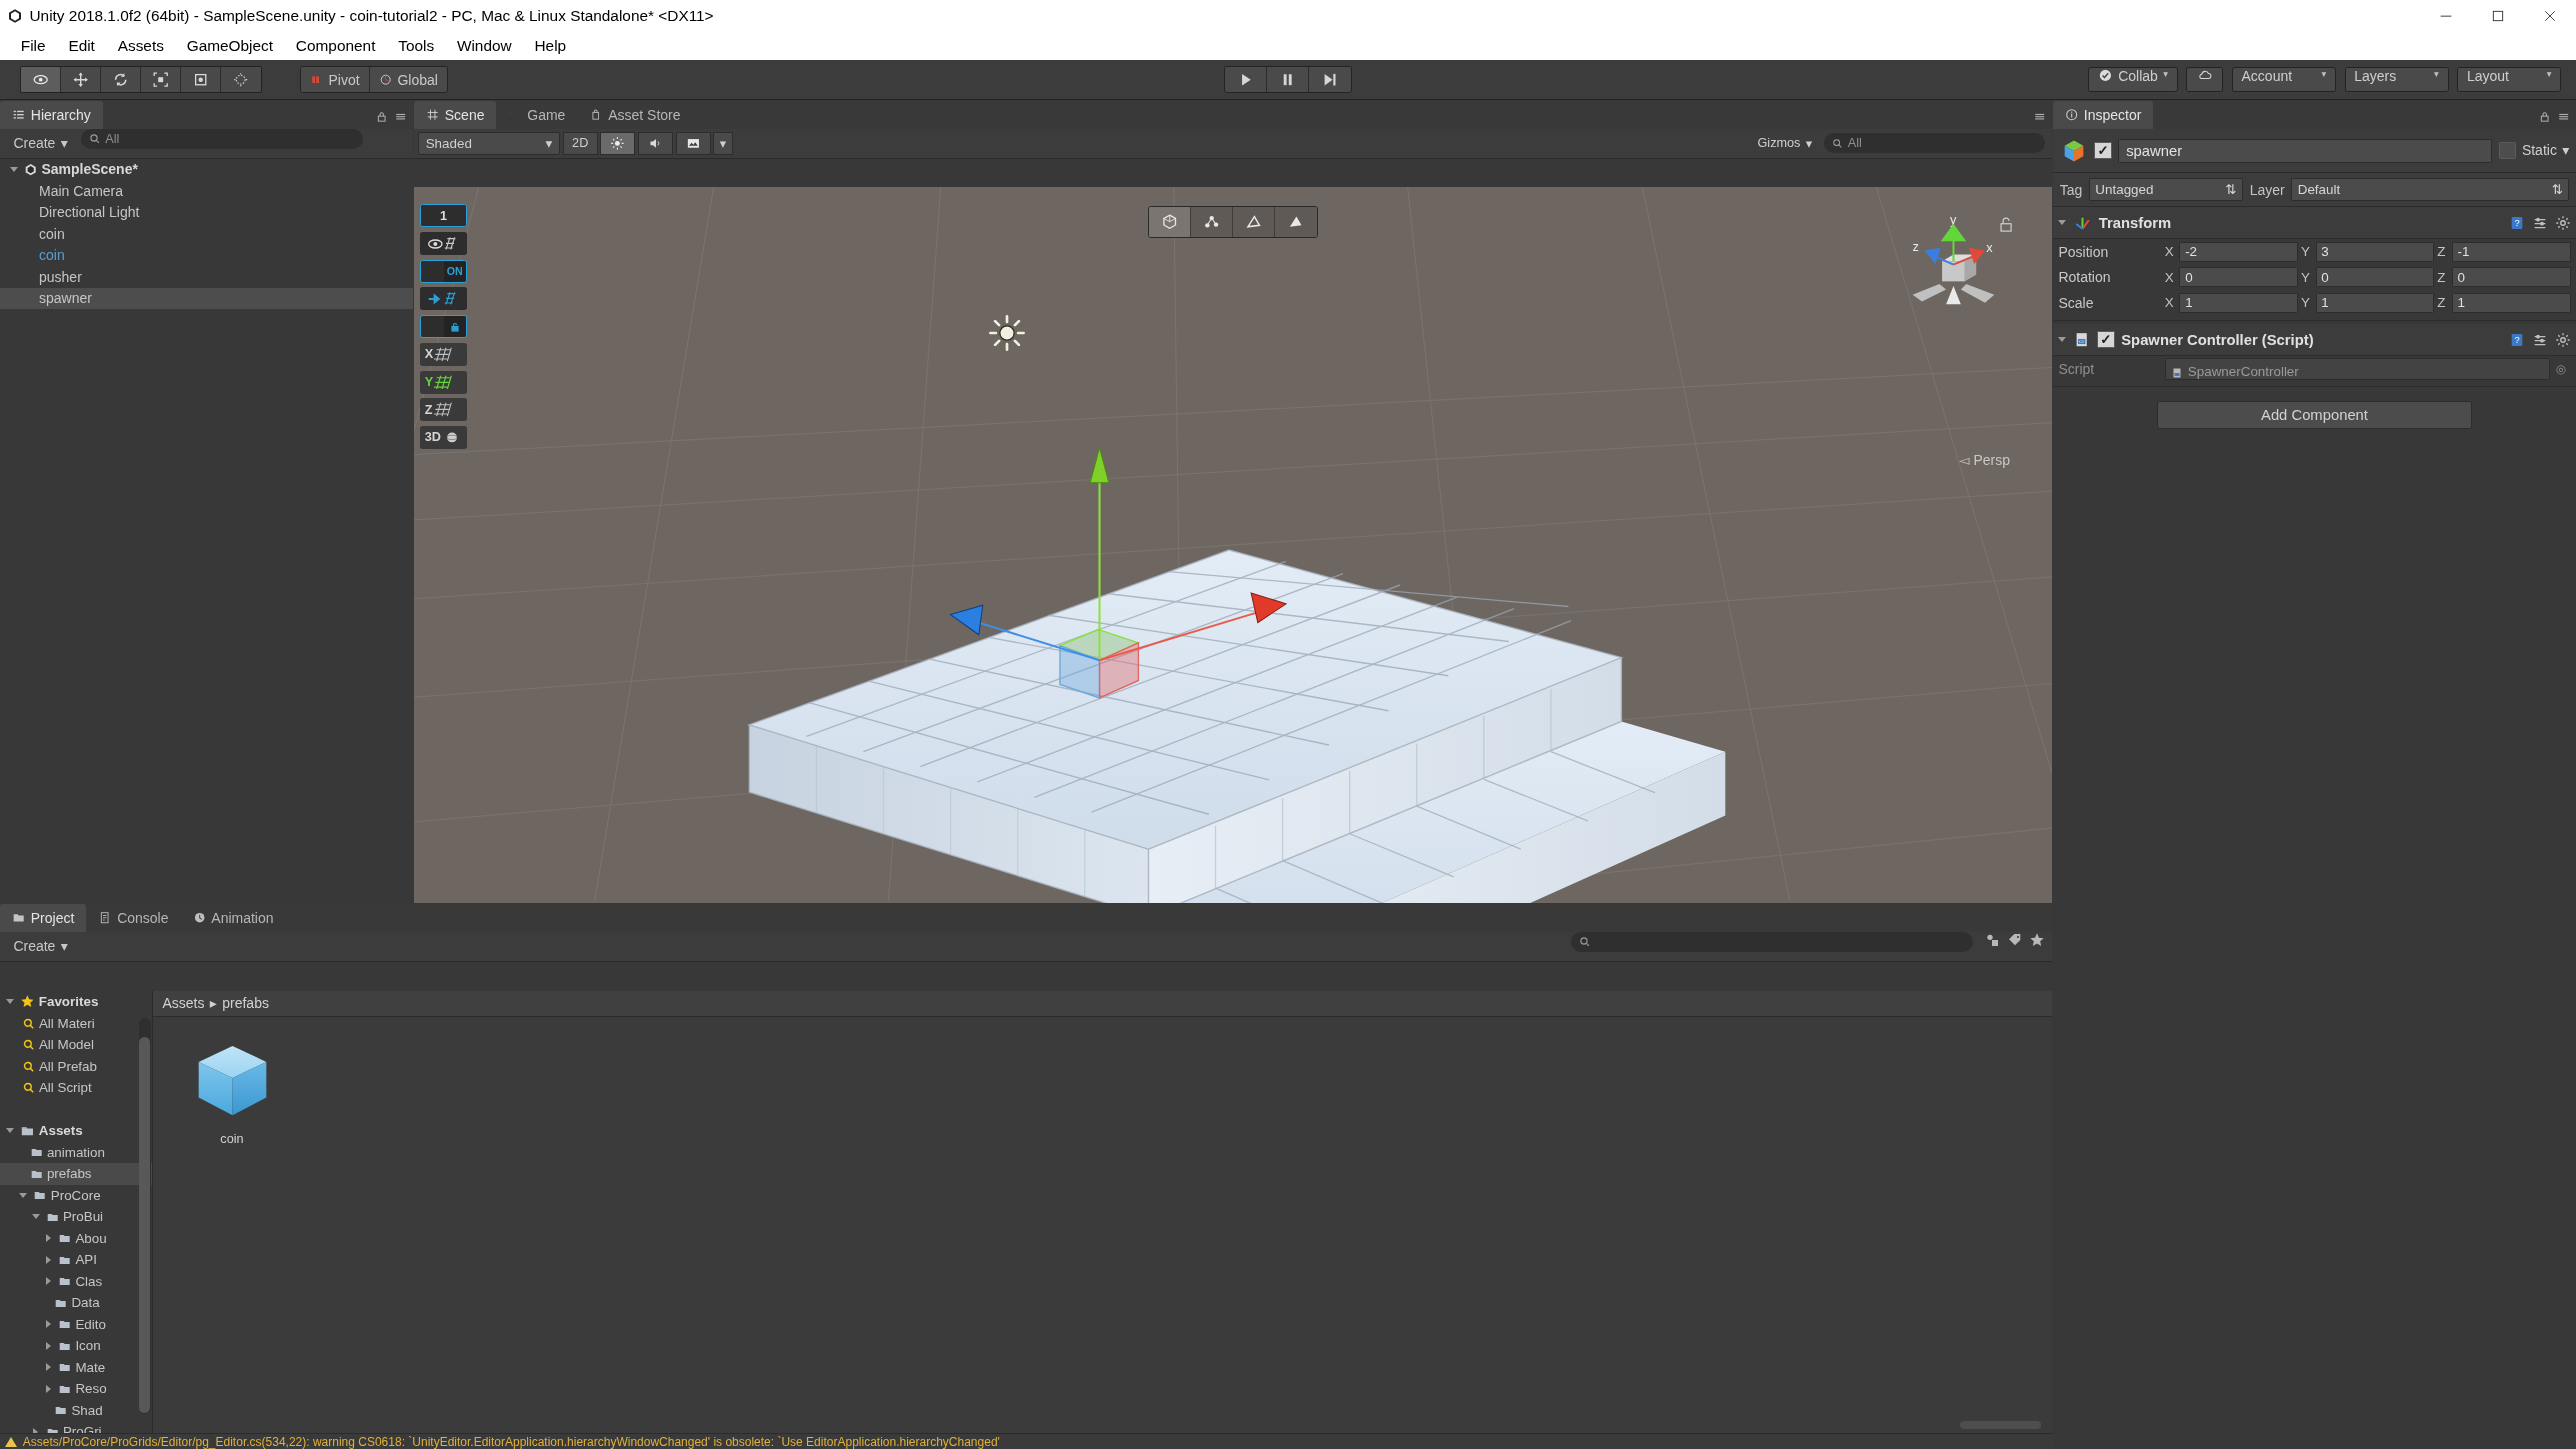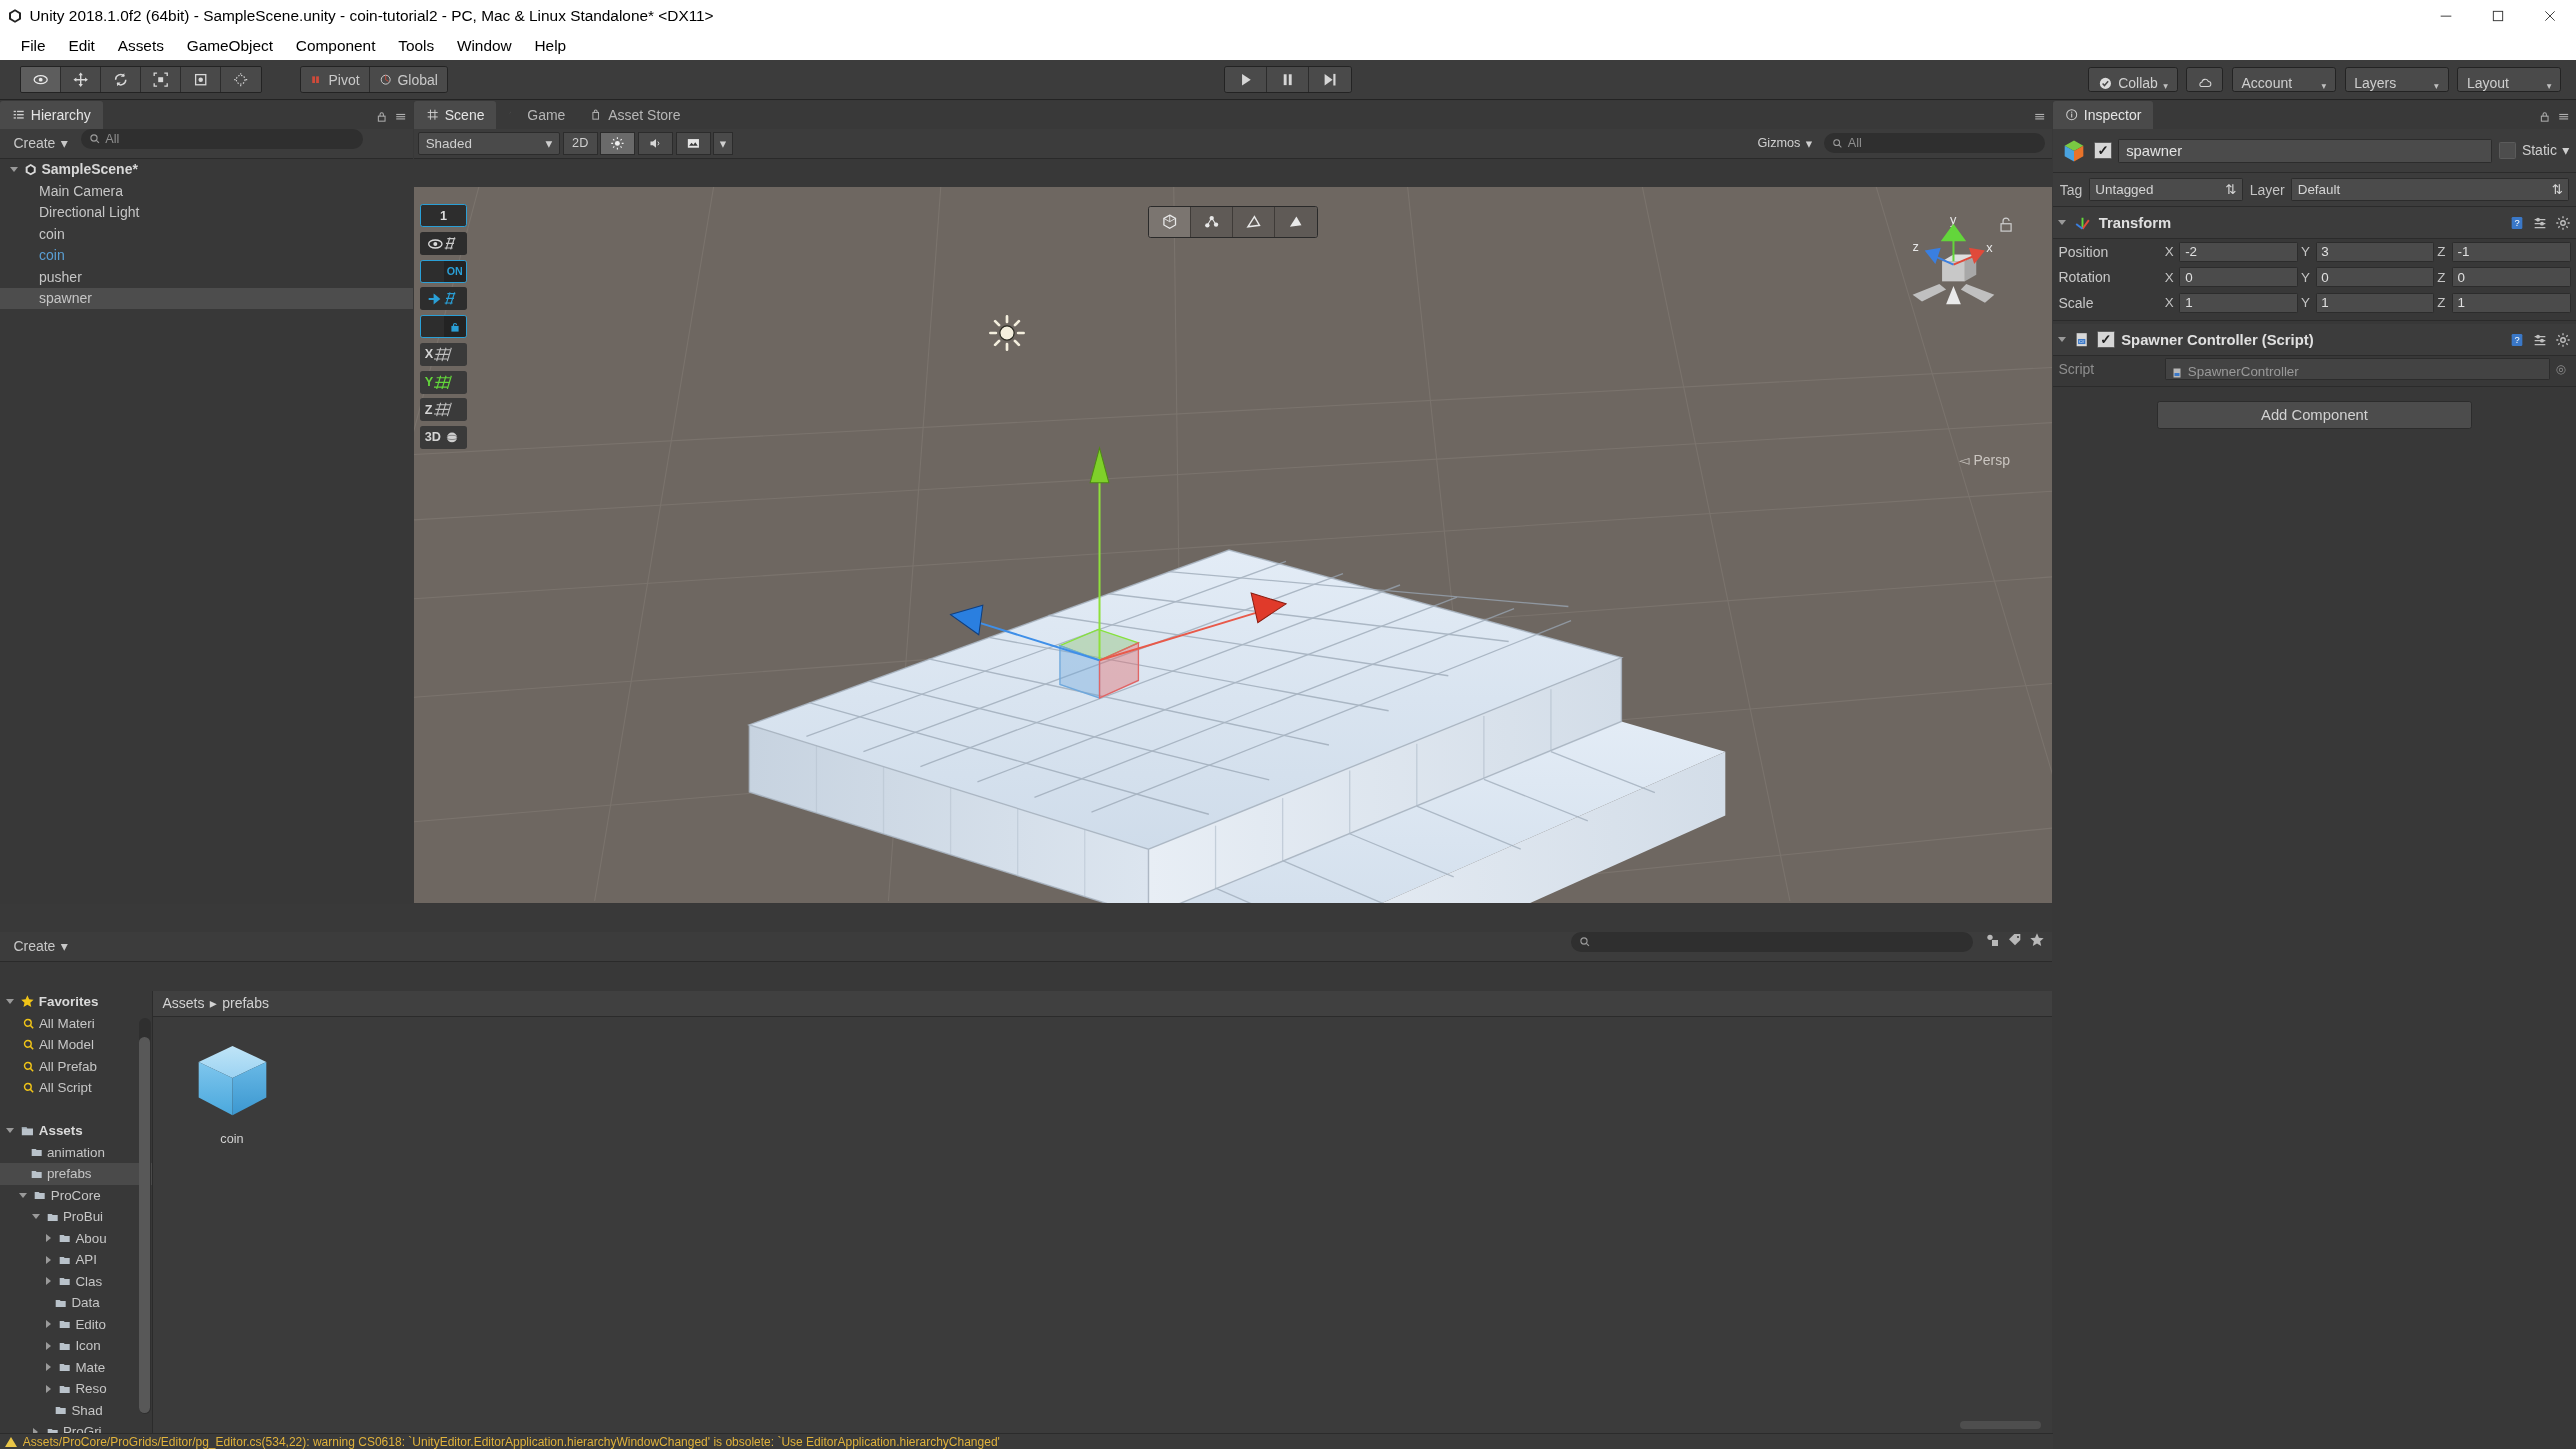--- a/index.html
+++ b/index.html
@@ -61,21 +61,21 @@
     display: flex; border-radius: 2.7px; overflow: hidden; border: 0.7px solid #232323; height: 27px;
   }
   .play-btn { width: 42px; height: 25.5px; background: #4a4a4a;
     display: flex; align-items: center; justify-content: center; border-right: 0.7px solid #2c2c2c; }
   .play-btn:last-child { border-right: none; }
   .play-btn svg { width: 17.4px; height: 17.4px; }
 
   .right-group { position: absolute; right: 14.8px; display: flex; gap: 8.7px; align-items: center; }
   .rbtn {
     height: 25.5px; background: #4a4a4a; border: 0.7px solid #232323; border-radius: 2.7px;
-    display: flex; align-items: flex-end; padding: 0 8.7px; gap: 5.4px;
+    display: flex; align-items: flex-start; padding: 0 8.7px; gap: 5.4px;
     font-size: 14px; color: #cfcfcf;
   }
   .rbtn.wide { min-width: 104px; justify-content: space-between; }
   .rbtn .caret { font-size: 9.4px; color: #c0c0c0; }
 
   
   .panel { position: absolute; background: #393939; }
   .panel-tabbar {
     height: 28px; background: #393939; display: flex; align-items: flex-end;
     position: relative;
@@ -1001,20 +1001,42 @@
 
     <div class="sep"></div>
 
     <div class="add-comp">
       <span>Add Component</span>
     </div>
   </div>
 </div>
 
 <div class="panel" id="project">
+  <div class="panel-tabbar">
+    <div class="ptab active">
+      <svg viewBox="0 0 24 24">
+          <path d="M3 6h7l2 2h9v11H3Z" fill="#c4c4c4"></path>
+        </svg>
+      <span>Project</span>
+    </div>
+    <div class="ptab">
+      <svg viewBox="0 0 24 24" fill="none" stroke="#b0b0b0" stroke-width="1.8">
+          <rect x="6" y="3" width="12" height="18"></rect>
+          <path d="M9 8h6M9 12h6M9 16h3"></path>
+        </svg>
+      <span>Console</span>
+    </div>
+    <div class="ptab">
+      <svg viewBox="0 0 24 24">
+          <circle cx="12" cy="12" r="8.5" fill="#c0c0c0"></circle>
+          <path d="M12 6.5v6l4 2.5" stroke="#3a3a3a" stroke-width="1.8" fill="none"></path>
+        </svg>
+      <span>Animation</span>
+    </div>
+  </div>
 
   <div class="panel-body">
     <div class="subbar">
       <div class="create-btn">
         <span>Create</span>
         <span class="caret">▾</span>
       </div>
       <div style="flex:1"></div>
       <div class="searchfield" style="width:402px;max-width:402px;margin-right:4px">
         <svg width="11.4" height="11.4" viewBox="0 0 24 24" fill="none" stroke="#9a9a9a" stroke-width="2.4">

